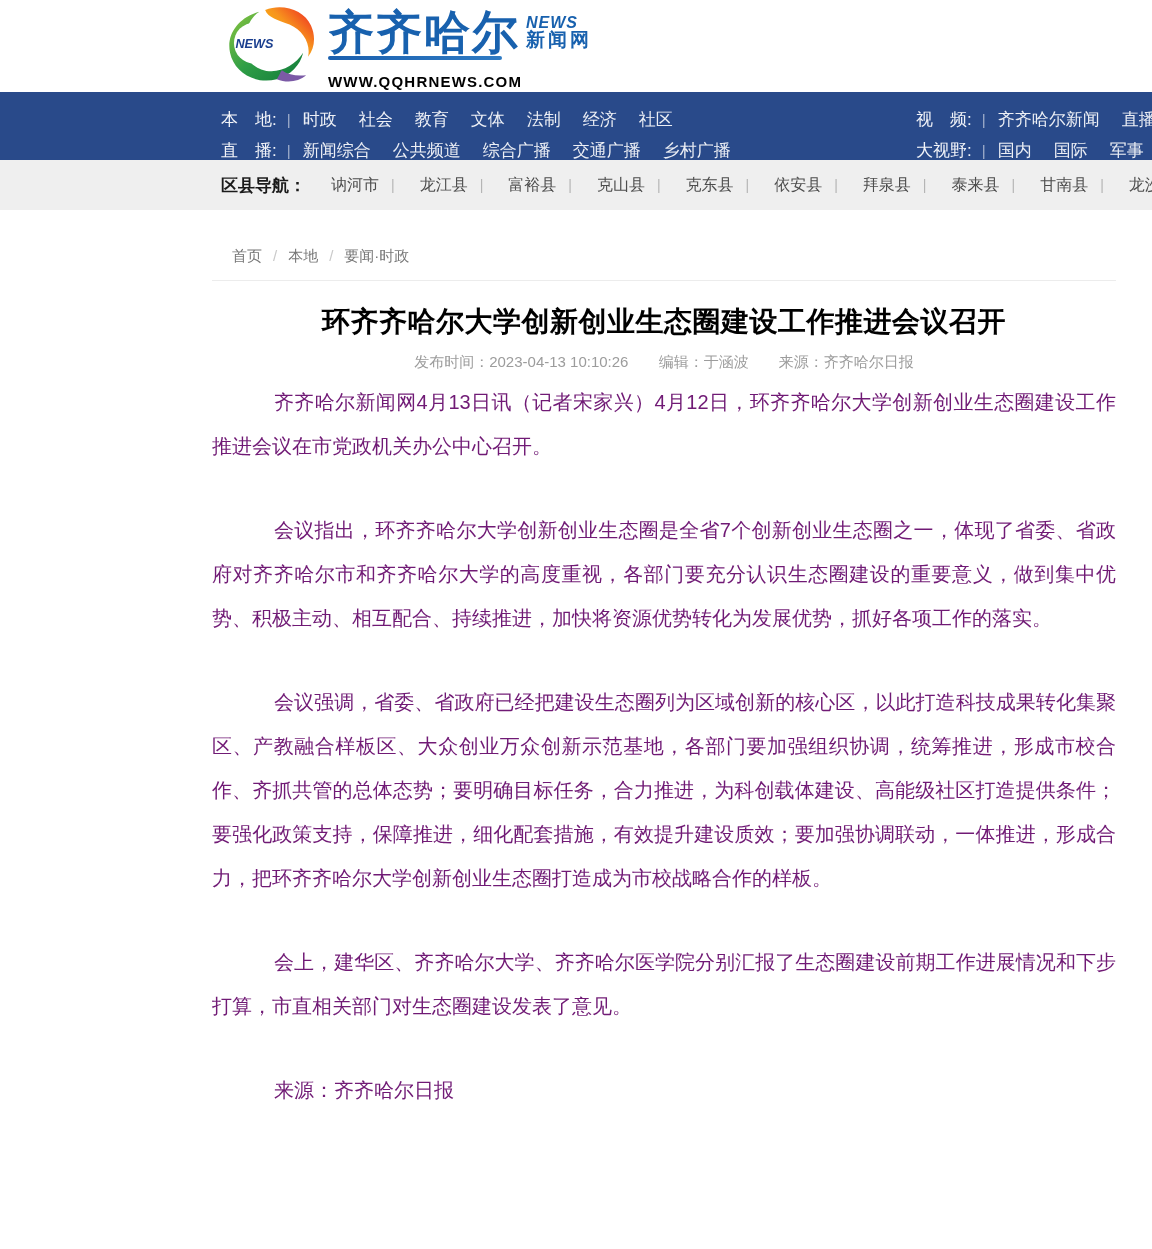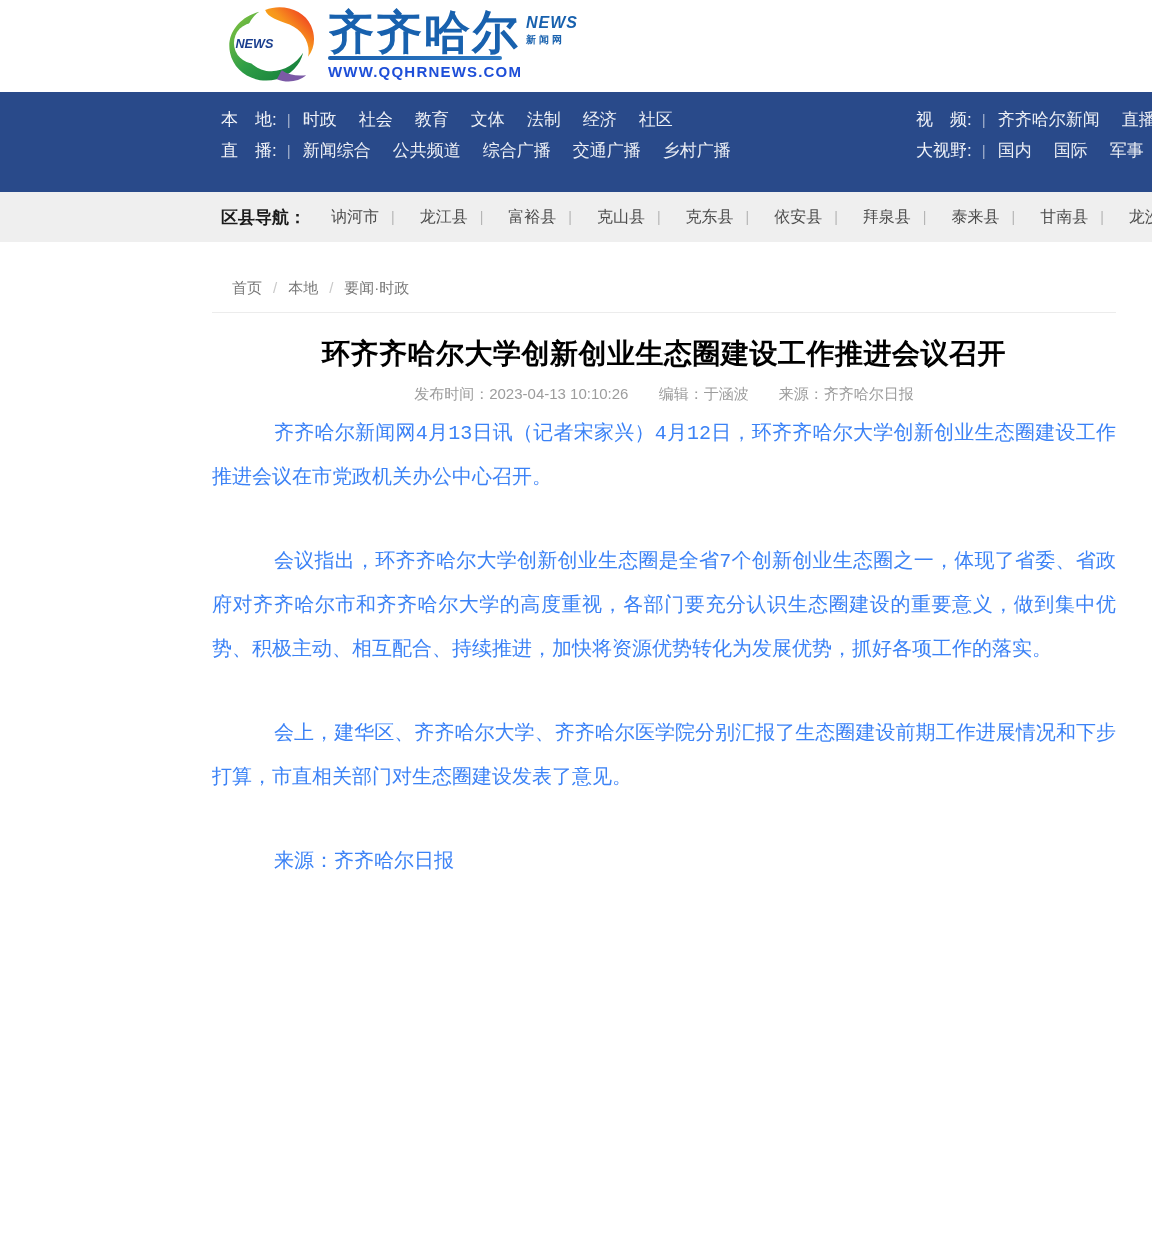--- a/index.html
+++ b/index.html
@@ -12,26 +12,26 @@
 
   
   .site-header { position:relative; height:92px; background:#fff; }
   .logo { position:absolute; left:222px; top:6px; display:flex; align-items:flex-start; cursor:pointer; }
   .logo svg { display:block; }
   .logo-text { margin-left:8px; padding-top:6px; }
   .logo-row { display:flex; align-items:flex-start; }
   .logo-cn { font-size:46px; font-weight:bold; color:#1861ae; letter-spacing:2px; line-height:40px; }
   .logo-suffix { display:flex; flex-direction:column; margin-left:6px; padding-top:2px; }
   .logo-en { font-style:italic; font-weight:bold; font-size:16px; color:#1861ae; line-height:17px; letter-spacing:1px; }
-  .logo-sub { font-style:normal; font-weight:bold; font-size:10px; color:#1861ae; line-height:17px; letter-spacing:3px; }
+  .logo-sub { font-style:normal; font-weight:bold; font-size:19px; color:#1861ae; line-height:17px; letter-spacing:3px; }
   .logo-bar { height:4px; background:linear-gradient(90deg,#1a5fae,#2f7bc4); border-radius:2px; margin-top:4px; width:174px; }
-  .logo-url { margin-top:3px; font-weight:bold; font-size:15px; color:#1d4ed8; letter-spacing:1.2px; }
-
-  
-  .main-nav { position:relative; height:100px; background:#294a8a; color:#eceff5; }
+  .logo-url { margin-top:13px; font-weight:bold; font-size:15px; color:#000000; letter-spacing:1.2px; }
+
+  
+  .main-nav { position:relative; height:68px; background:#294a8a; color:#eceff5; }
   .nav-left { position:absolute; left:221px; top:12px; }
   .nav-right { position:absolute; left:916px; top:12px; white-space:nowrap; }
   .nav-row { display:flex; align-items:center; height:31px; font-size:17px; }
   .nav-label { color:#f2f4f9; }
   .nav-pipe { color:rgba(255,255,255,0.55); margin:0 12px 0 10px; font-size:15px; }
   .nav-items { display:flex; align-items:center; }
   .nav-right .nav-items { flex-wrap:nowrap; }
   .nav-link { margin-right:22px; color:#eceff5; cursor:pointer; white-space:nowrap; }
 
   
@@ -47,22 +47,22 @@
   .breadcrumb .crumb-link { color:#777; cursor:pointer; }
   .breadcrumb .sep { color:#c9c9c9; margin:0 11px; }
 
   .article-title { margin:22px 0 0; text-align:center; font-size:28px; line-height:38px; font-weight:bold; color:#000; letter-spacing:0.5px; }
   .article-meta { margin-top:12px; text-align:center; color:#9c9c9c; font-size:15px; line-height:18px; }
   .meta-item { margin:0 13px;text-align:center; }
   .meta-item i, .meta-item b { font-style:normal; font-weight:normal; }
 
   .article-body { margin-top:9px; }
   .article-body p.para {
-    font-size:20px; line-height:44px; color:#3b82f6;
-    margin:0 0 40px 0; text-indent:62px; text-align:justify;font-family:Liberation Mono, monospace;
+    font-size:20px; line-height:44px; color:#701a75;
+    margin:0 0 40px 0; text-indent:62px; text-align:justify;
   }
 </style>
 </head>
 <body>
 
 <header class="site-header">
   <div class="logo">
     <svg width="98" height="78" viewBox="0 0 100 80">
       <defs>
         <linearGradient id="gGreen" x1="0" y1="0" x2="1" y2="1">
@@ -185,17 +185,18 @@
   <article>
     <h1 class="article-title">环齐齐哈尔大学创新创业生态圈建设工作推进会议召开</h1>
     <div class="article-meta">
       <span class="meta-item"><i>发布时间：</i><b>2023-04-13 10:10:26</b></span>
       <span class="meta-item"><i>编辑：</i><b>于涵波</b></span>
       <span class="meta-item"><i>来源：</i><b>齐齐哈尔日报</b></span>
     </div>
     <div class="article-body">
         <p class="para">齐齐哈尔新闻网4月13日讯（记者宋家兴）4月12日，环齐齐哈尔大学创新创业生态圈建设工作推进会议在市党政机关办公中心召开。</p>
         <p class="para">会议指出，环齐齐哈尔大学创新创业生态圈是全省7个创新创业生态圈之一，体现了省委、省政府对齐齐哈尔市和齐齐哈尔大学的高度重视，各部门要充分认识生态圈建设的重要意义，做到集中优势、积极主动、相互配合、持续推进，加快将资源优势转化为发展优势，抓好各项工作的落实。</p>
+        <p class="para">会议强调，省委、省政府已经把建设生态圈列为区域创新的核心区，以此打造科技成果转化集聚区、产教融合样板区、大众创业万众创新示范基地，各部门要加强组织协调，统筹推进，形成市校合作、齐抓共管的总体态势；要明确目标任务，合力推进，为科创载体建设、高能级社区打造提供条件；要强化政策支持，保障推进，细化配套措施，有效提升建设质效；要加强协调联动，一体推进，形成合力，把环齐齐哈尔大学创新创业生态圈打造成为市校战略合作的样板。</p>
         <p class="para">会上，建华区、齐齐哈尔大学、齐齐哈尔医学院分别汇报了生态圈建设前期工作进展情况和下步打算，市直相关部门对生态圈建设发表了意见。</p>
         <p class="para">来源：齐齐哈尔日报</p>
       </div>
   </article>
 </div>
 
 </body></html>

